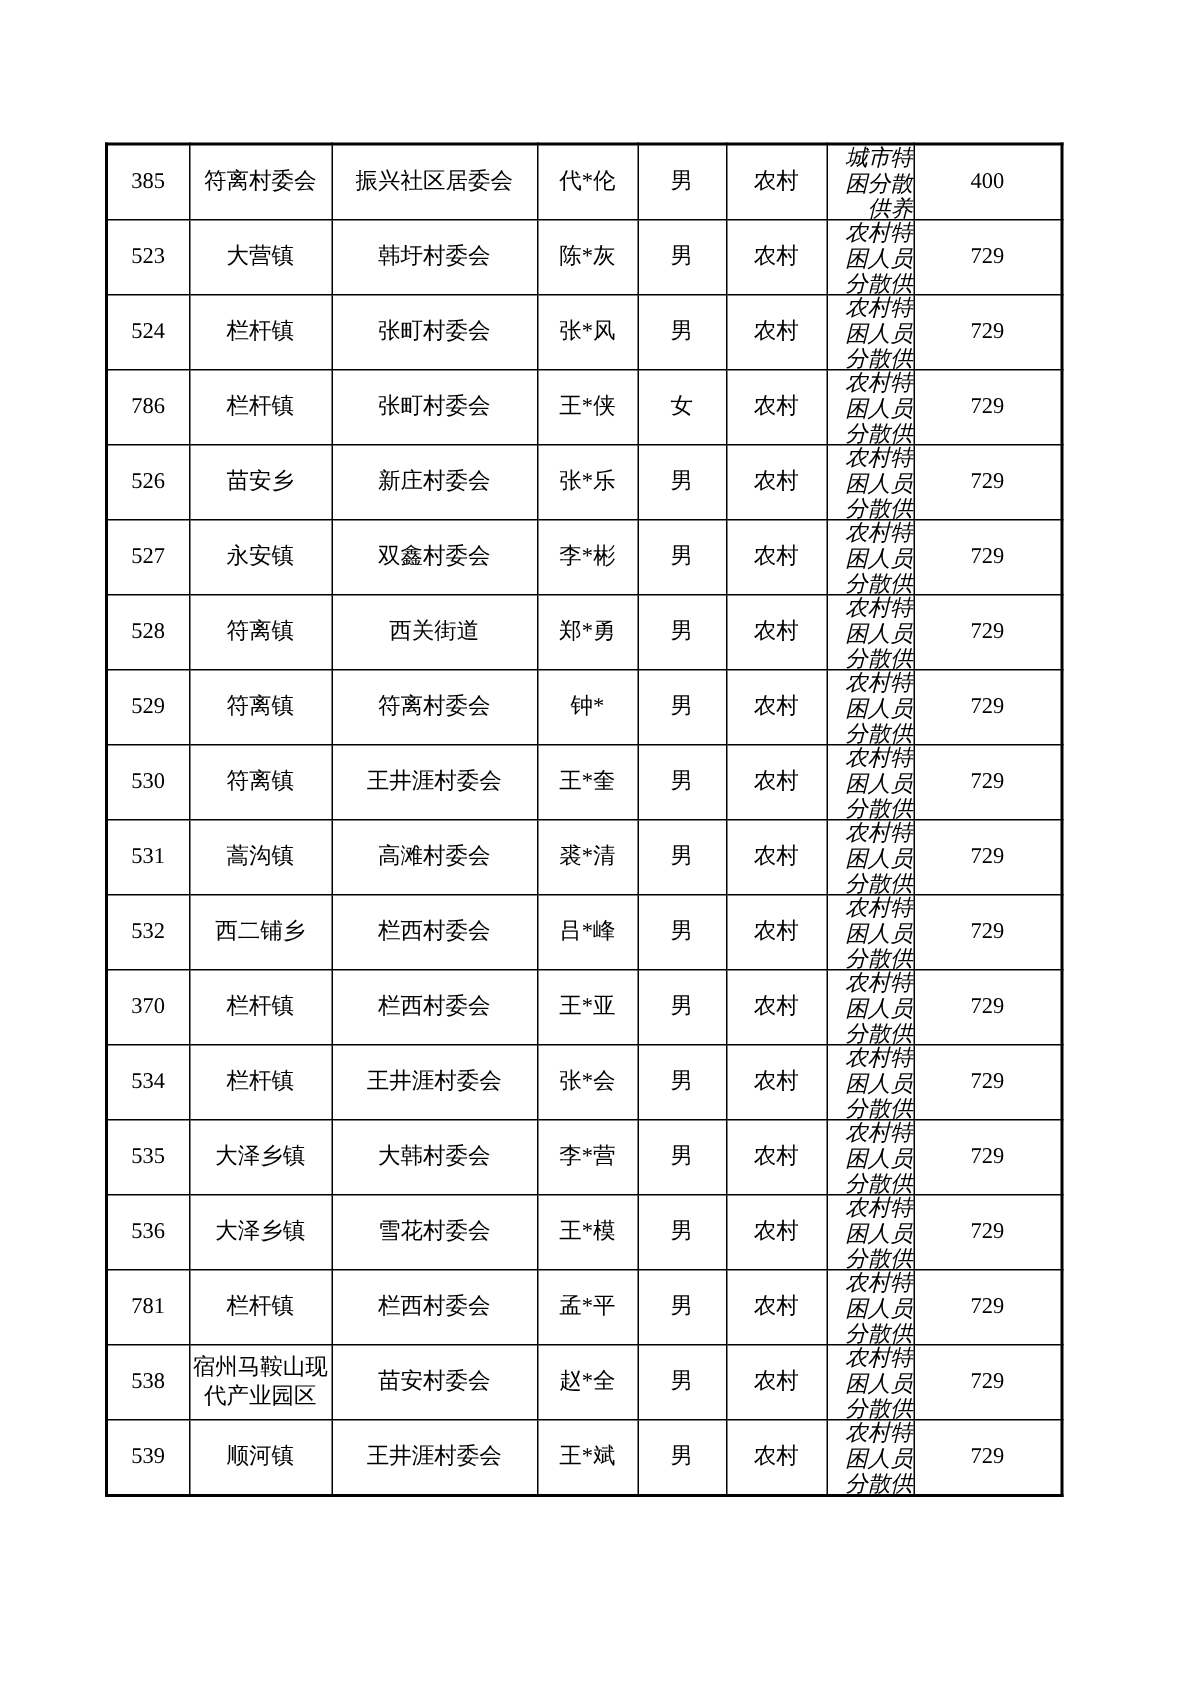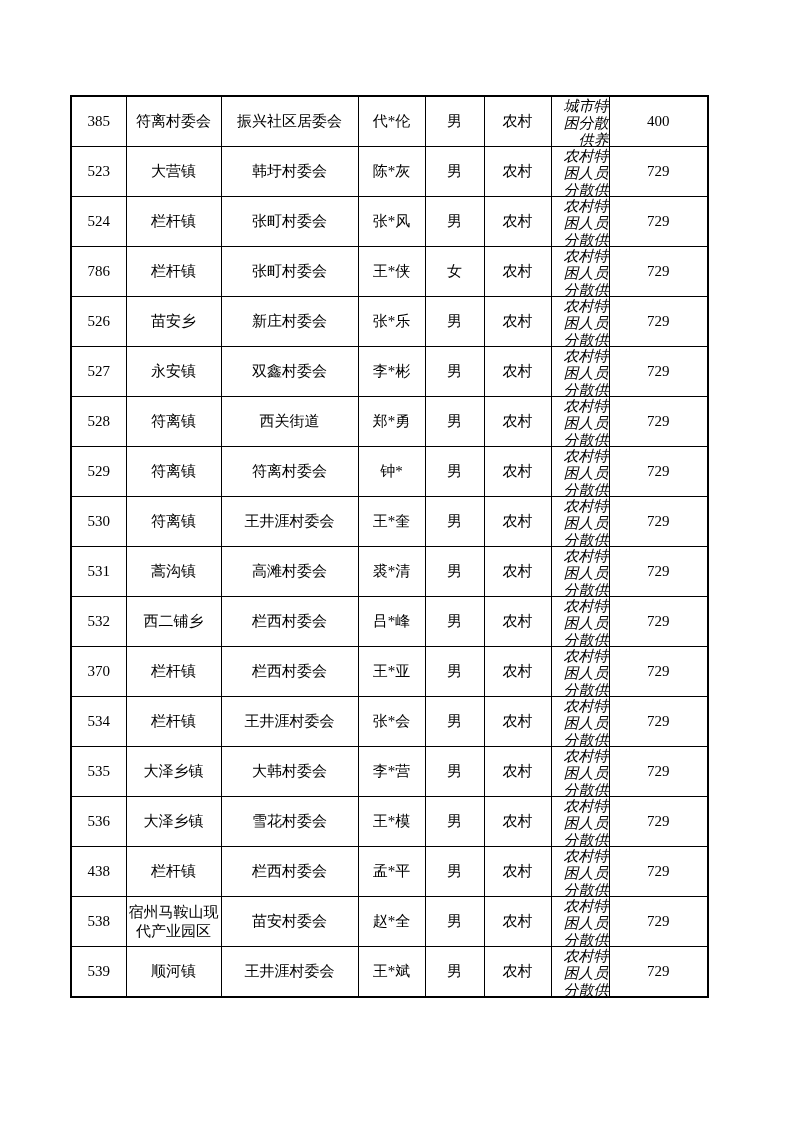--- a/index.html
+++ b/index.html
@@ -253,21 +253,21 @@
           <td class="col-village">雪花村委会</td>
           <td class="col-name">王*模</td>
           <td class="col-gender">男</td>
           <td class="col-area">农村</td>
           <td class="col-category">
             <div class="cat-clip">农村特困人员分散供养</div>
           </td>
           <td class="col-amount">729</td>
         </tr>
         <tr>
-          <td class="col-index">438</td>
+          <td class="col-index">781</td>
           <td class="col-town">栏杆镇</td>
           <td class="col-village">栏西村委会</td>
           <td class="col-name">孟*平</td>
           <td class="col-gender">男</td>
           <td class="col-area">农村</td>
           <td class="col-category">
             <div class="cat-clip">农村特困人员分散供养</div>
           </td>
           <td class="col-amount">729</td>
         </tr>

